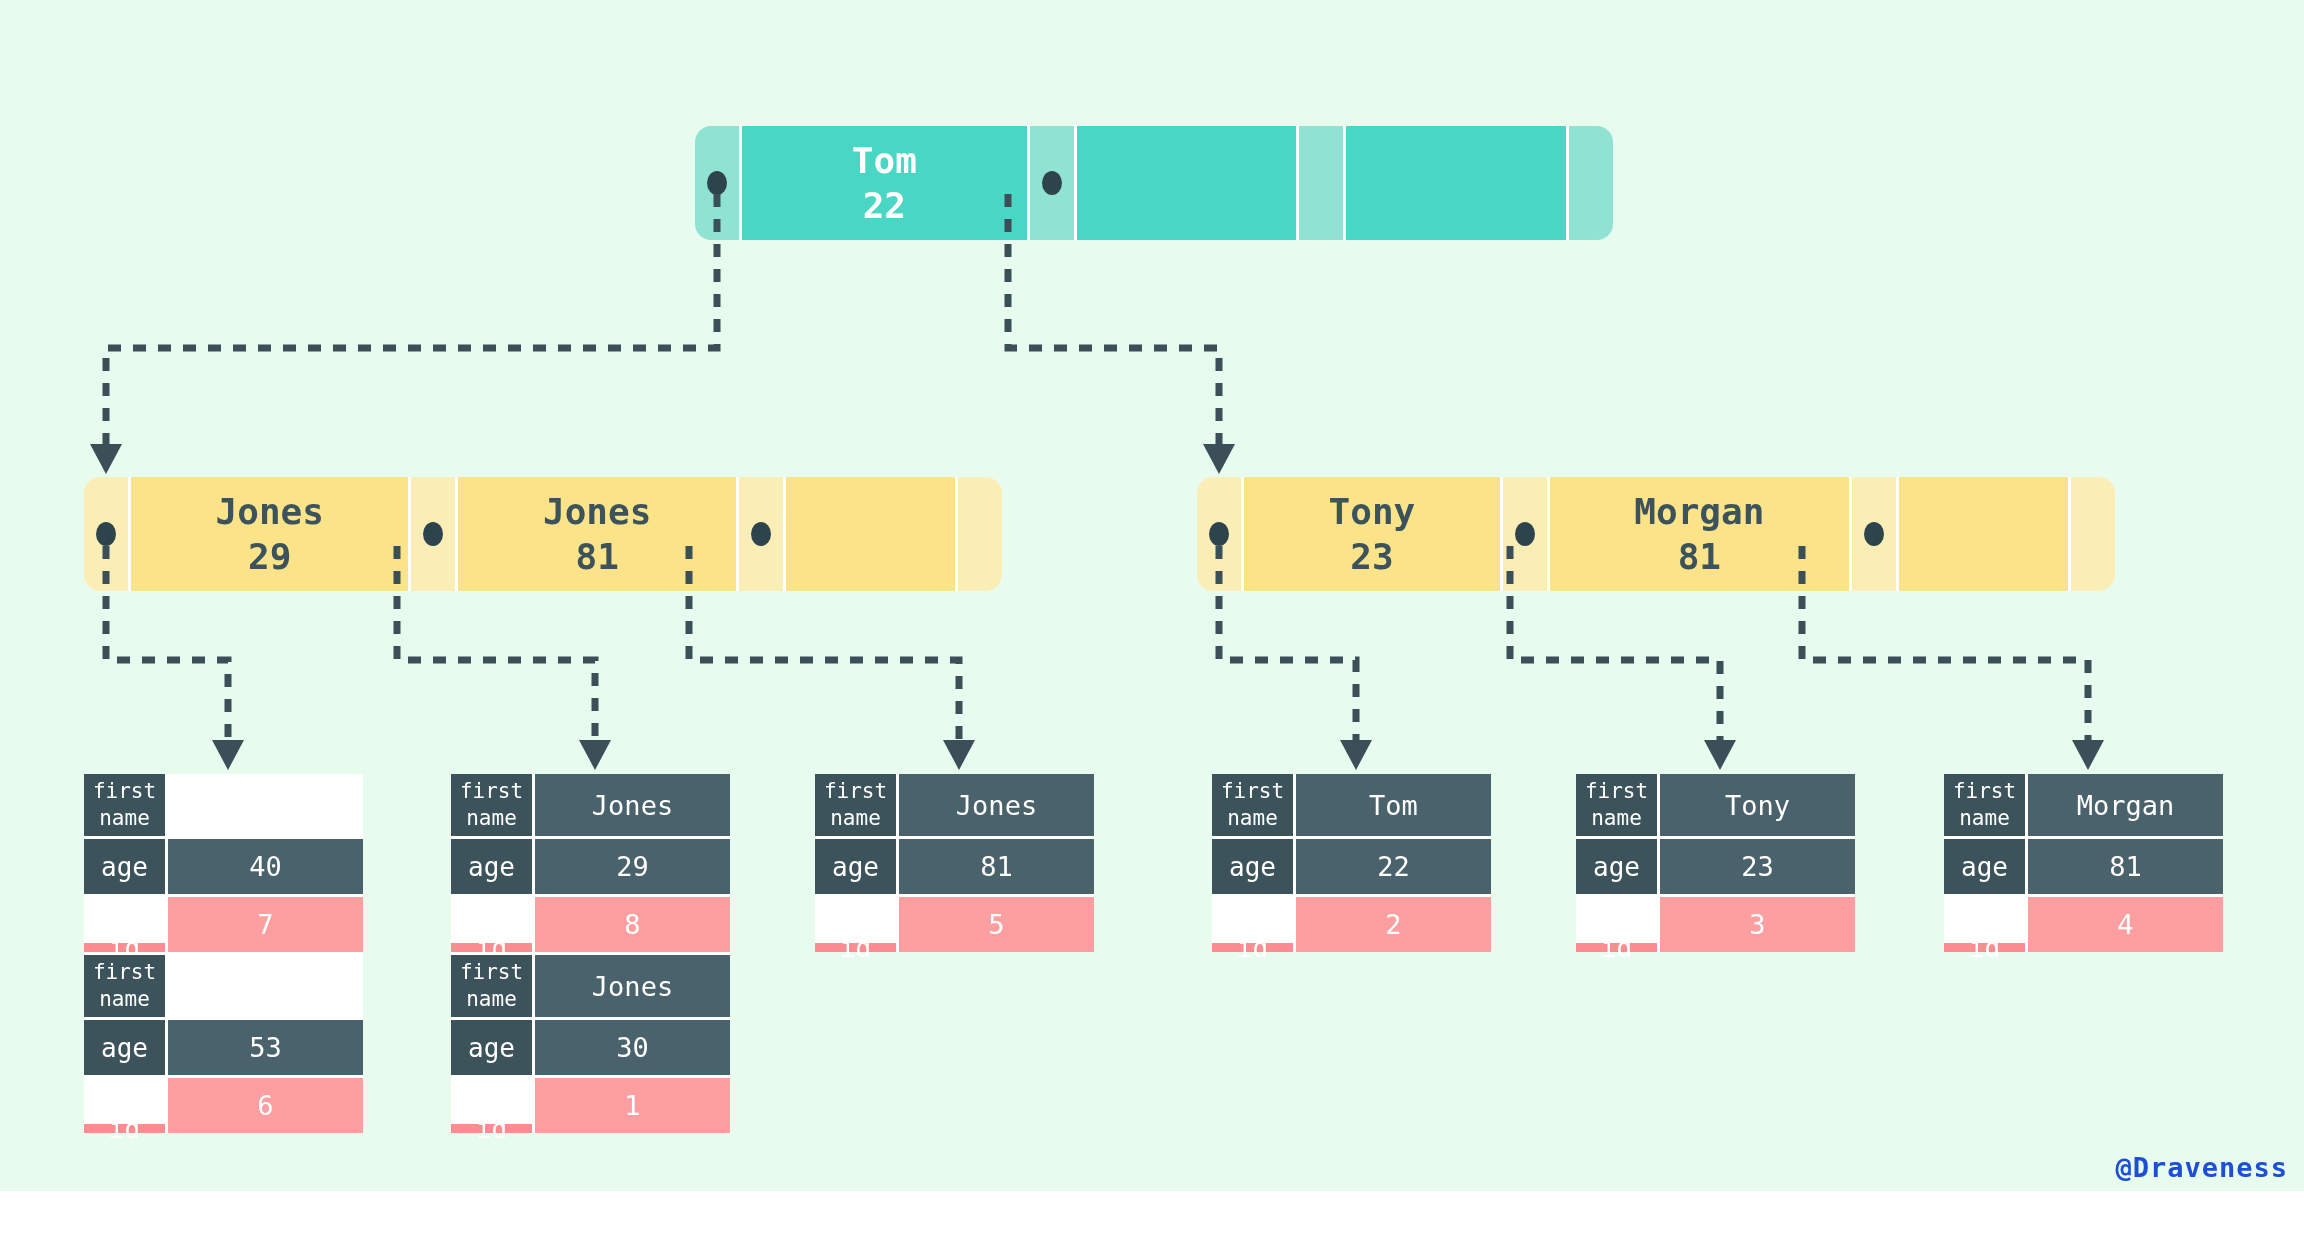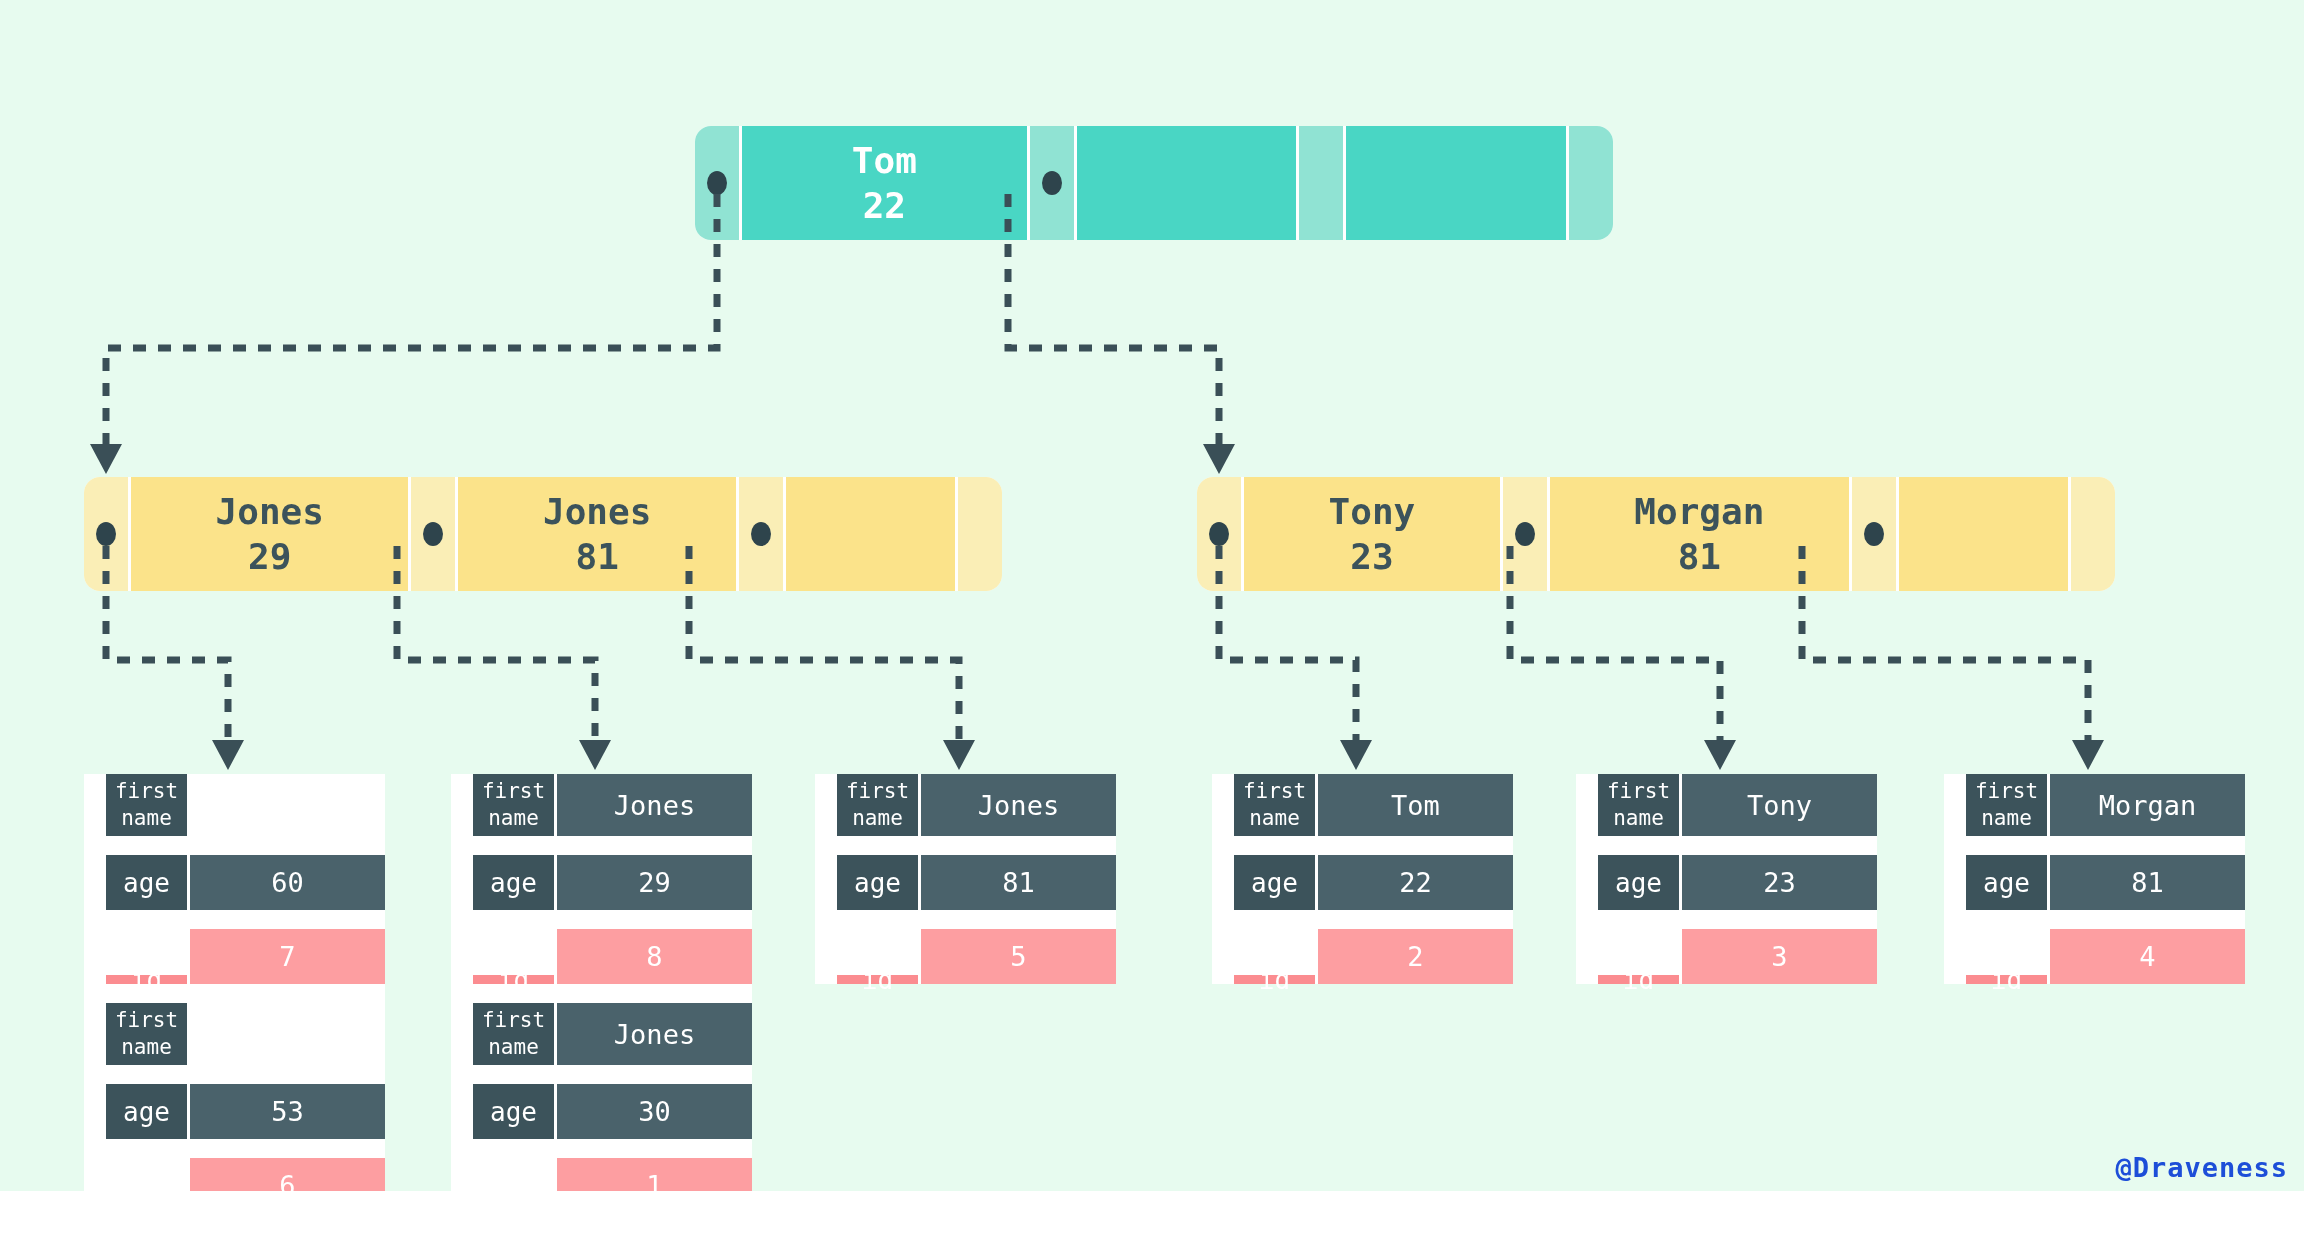--- a/index.html
+++ b/index.html
@@ -25,21 +25,21 @@
   .cell.key{flex:1 1 auto; flex-direction:column; gap:9px;
     font-size:36px; font-weight:bold; line-height:1;}
   .node.teal .cell.ptr{background:var(--teal_light);}
   .node.teal .cell.key{background:var(--teal); color:var(--white);}
   .node.yellow .cell.ptr{background:var(--yellow_light);}
   .node.yellow .cell.key{background:var(--yellow); color:var(--slate_dark);}
   .dot{width:20px; height:24px; border-radius:50%; background:#2e444c;}
   
   .rtable{
     position:absolute; width:279px; display:flex; flex-direction:column;
-    gap:19px; background:var(--white);padding-left:22px;
+    gap:3px; background:var(--white);
   }
   .trow{display:flex; gap:3px;}
   .trow .tlabel{
     width:81px; flex:0 0 81px; display:flex; align-items:center; justify-content:center;
     text-align:center; color:var(--white); font-size:26px;
   }
   .trow .tvalue{
     flex:1 1 auto; display:flex; align-items:center; justify-content:center;
     color:var(--white); font-size:27px;
   }
@@ -138,21 +138,21 @@
     </div>
     <div class="cell ptr"></div>
   </div>
 
   <div class="rtable" style="left:84px;top:774px;">
     <div class="trow tall dark">
       <div class="tlabel">first name</div>
     </div>
     <div class="trow dark">
       <div class="tlabel">age</div>
-      <div class="tvalue">60</div>
+      <div class="tvalue">40</div>
     </div>
     <div class="trow pink">
       <div class="tlabel">id</div>
       <div class="tvalue">7</div>
     </div>
     <div class="trow tall dark">
       <div class="tlabel">first name</div>
     </div>
     <div class="trow dark">
       <div class="tlabel">age</div>

